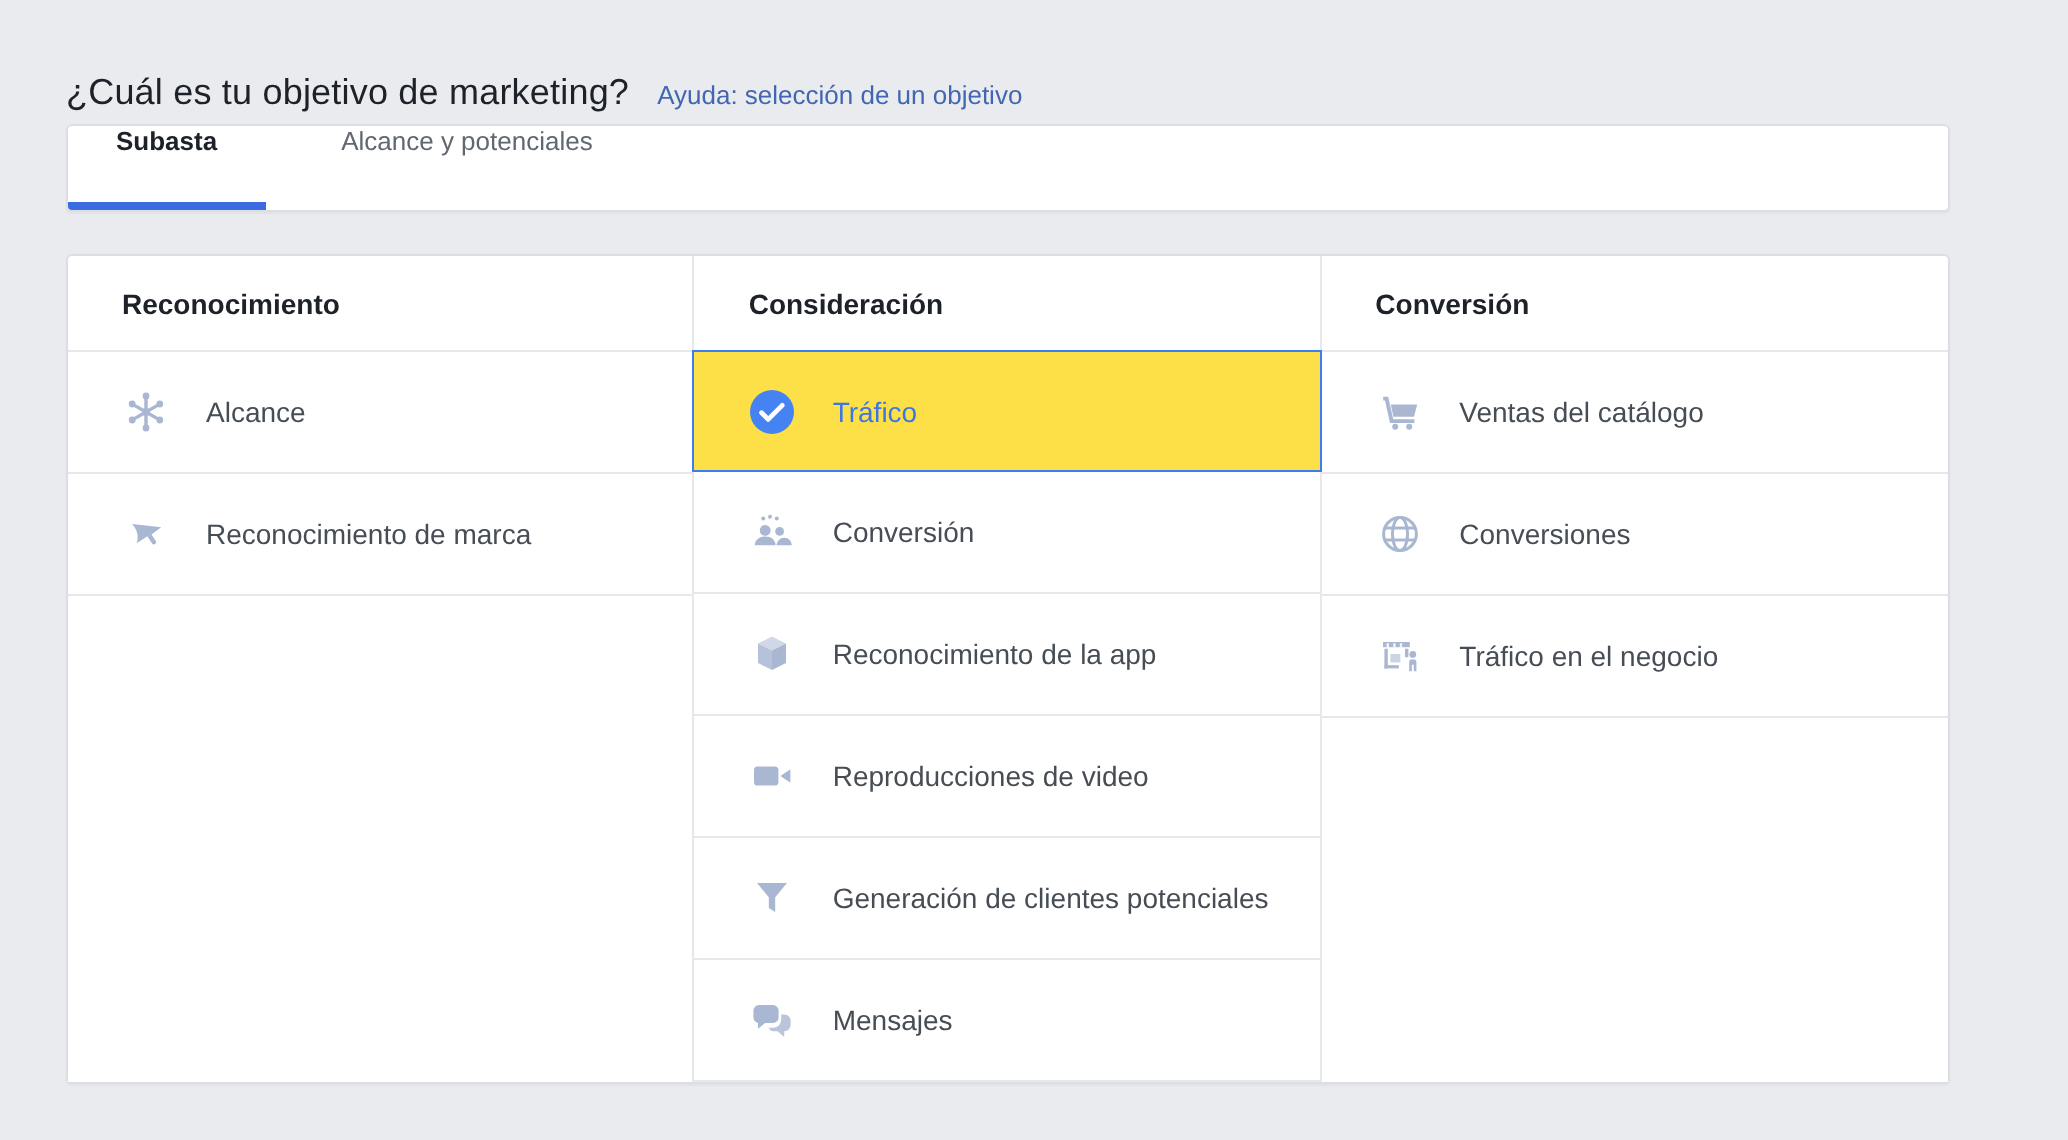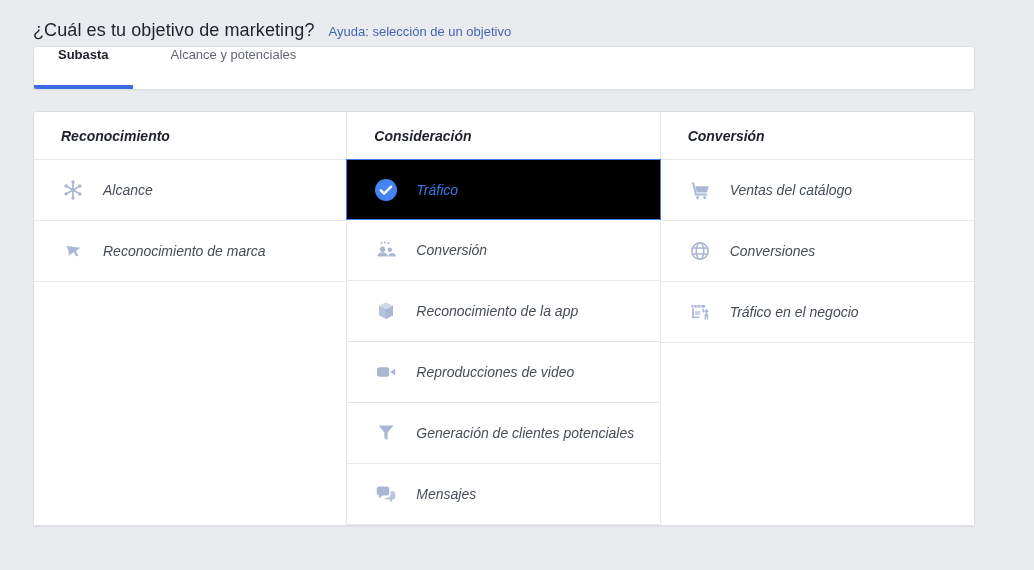--- a/index.html
+++ b/index.html
@@ -2,21 +2,21 @@
 <html><head>
 <meta charset="utf-8">
 <style>
   * { margin:0; padding:0; box-sizing:border-box; }
   html,body { width:1034px; height:570px; overflow:hidden; }
   body {
     background:#e9ebee;
     font-family:"Liberation Sans", sans-serif;
     color:#1d2129;
   }
-  .page { padding:0 33px; width:1008px; }
+  .page { padding:16px 33px; width:1008px; }
 
   
   .heading-row {
     display:flex; align-items:baseline; gap:14px;
     padding-top:20px; height:46px;
   }
   .page-title { font-size:18px; font-weight:500; color:#1d2129; letter-spacing:.1px; }
   .help-link { font-size:13px; color:#4267b2; text-decoration:none; cursor:pointer; }
 
   
@@ -37,35 +37,35 @@
   .tab-inactive { padding:0 0 0 38px; color:#616770; font-weight:400; }
 
   
   .objectives-card {
     margin-top:21px;
     background:#fff; border:1px solid #dbdee3; border-radius:3px;
     box-shadow:0 1px 1px rgba(0,0,0,.04);
     display:grid; grid-template-columns:1fr 1fr 1fr;
     min-height:414px;
   }
-  .obj-col { display:flex; flex-direction:column;font-style:italic; }
+  .obj-col { display:flex; flex-direction:column; }
   .obj-col.bordered { border-right:1px solid #e6e8ec; }
   .col-header {
     height:48px; flex:0 0 48px; display:flex; align-items:center;
     padding-left:27px; font-size:14px; font-weight:bold; color:#1d2129;
     border-bottom:1px solid #e6e8ec;
   }
   .obj-row {
     height:61px; flex:0 0 61px; display:flex; align-items:center;
     padding-left:26px; gap:17px; cursor:pointer;
     border-bottom:1px solid #e6e8ec; background:#fff;
   }
   .obj-label { font-size:14px; color:#464d55; }
   .obj-row.selected {
-    background:#000000; border:1px solid #3e7df0;
+    background:#fde047; border:1px solid #3e7df0;
     margin:-1px -1px 0 -1px; position:relative; z-index:2;
   }
   .obj-row.selected .obj-label { color:#3b78e5; }
   .filler { flex:1 1 auto; background:#fff; }
   .icon-box { width:26px; height:26px; display:flex; align-items:center; justify-content:center; flex:0 0 26px; }
   .icon-box svg { display:block; }
 </style>
 </head>
 <body>
 

